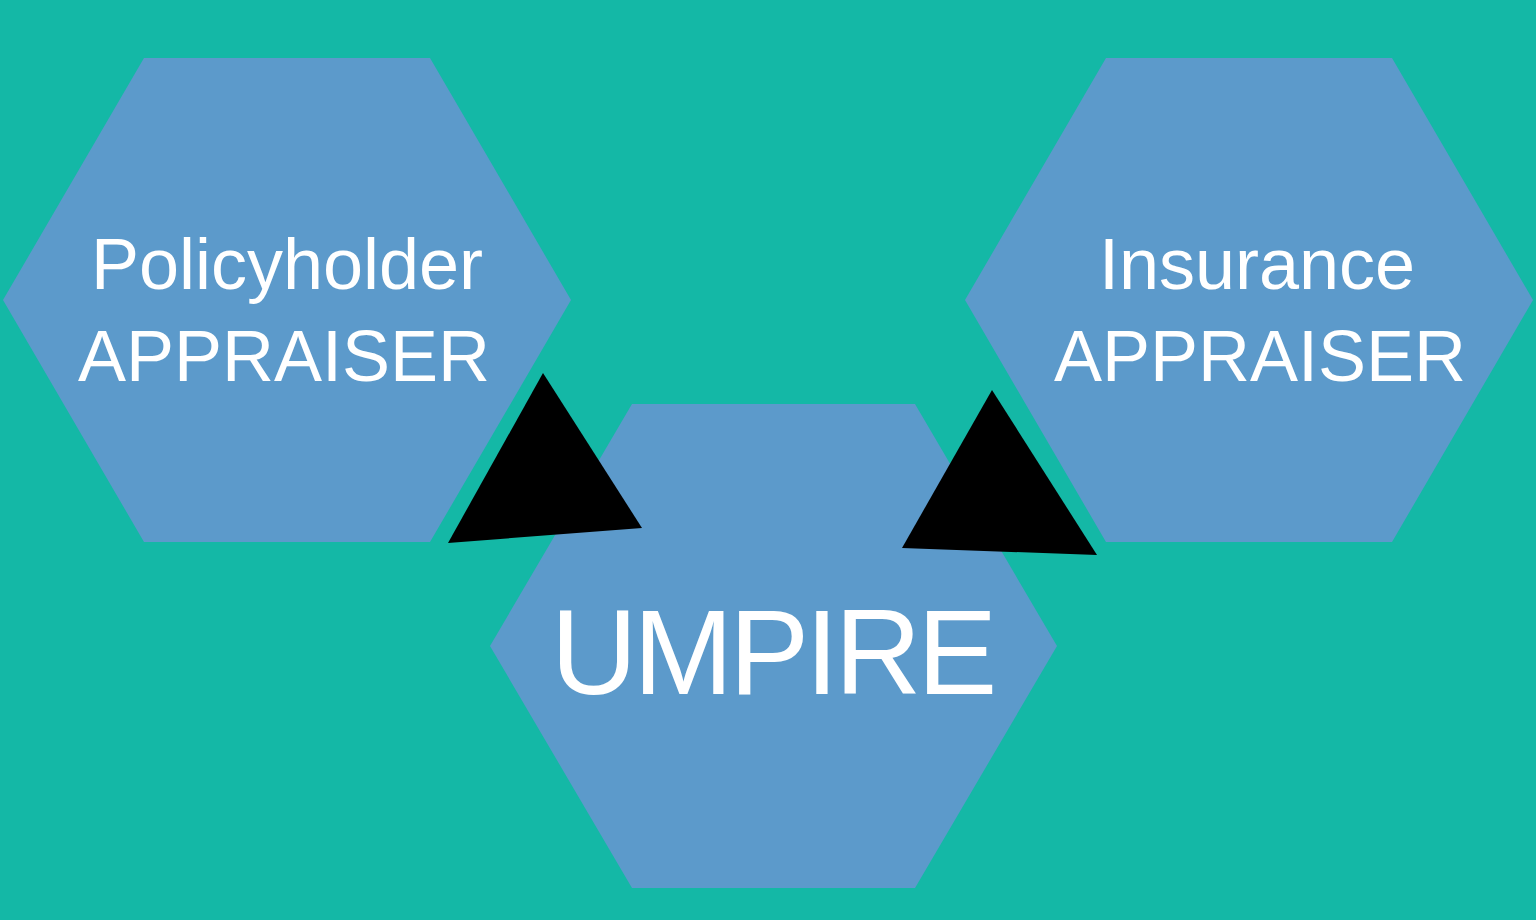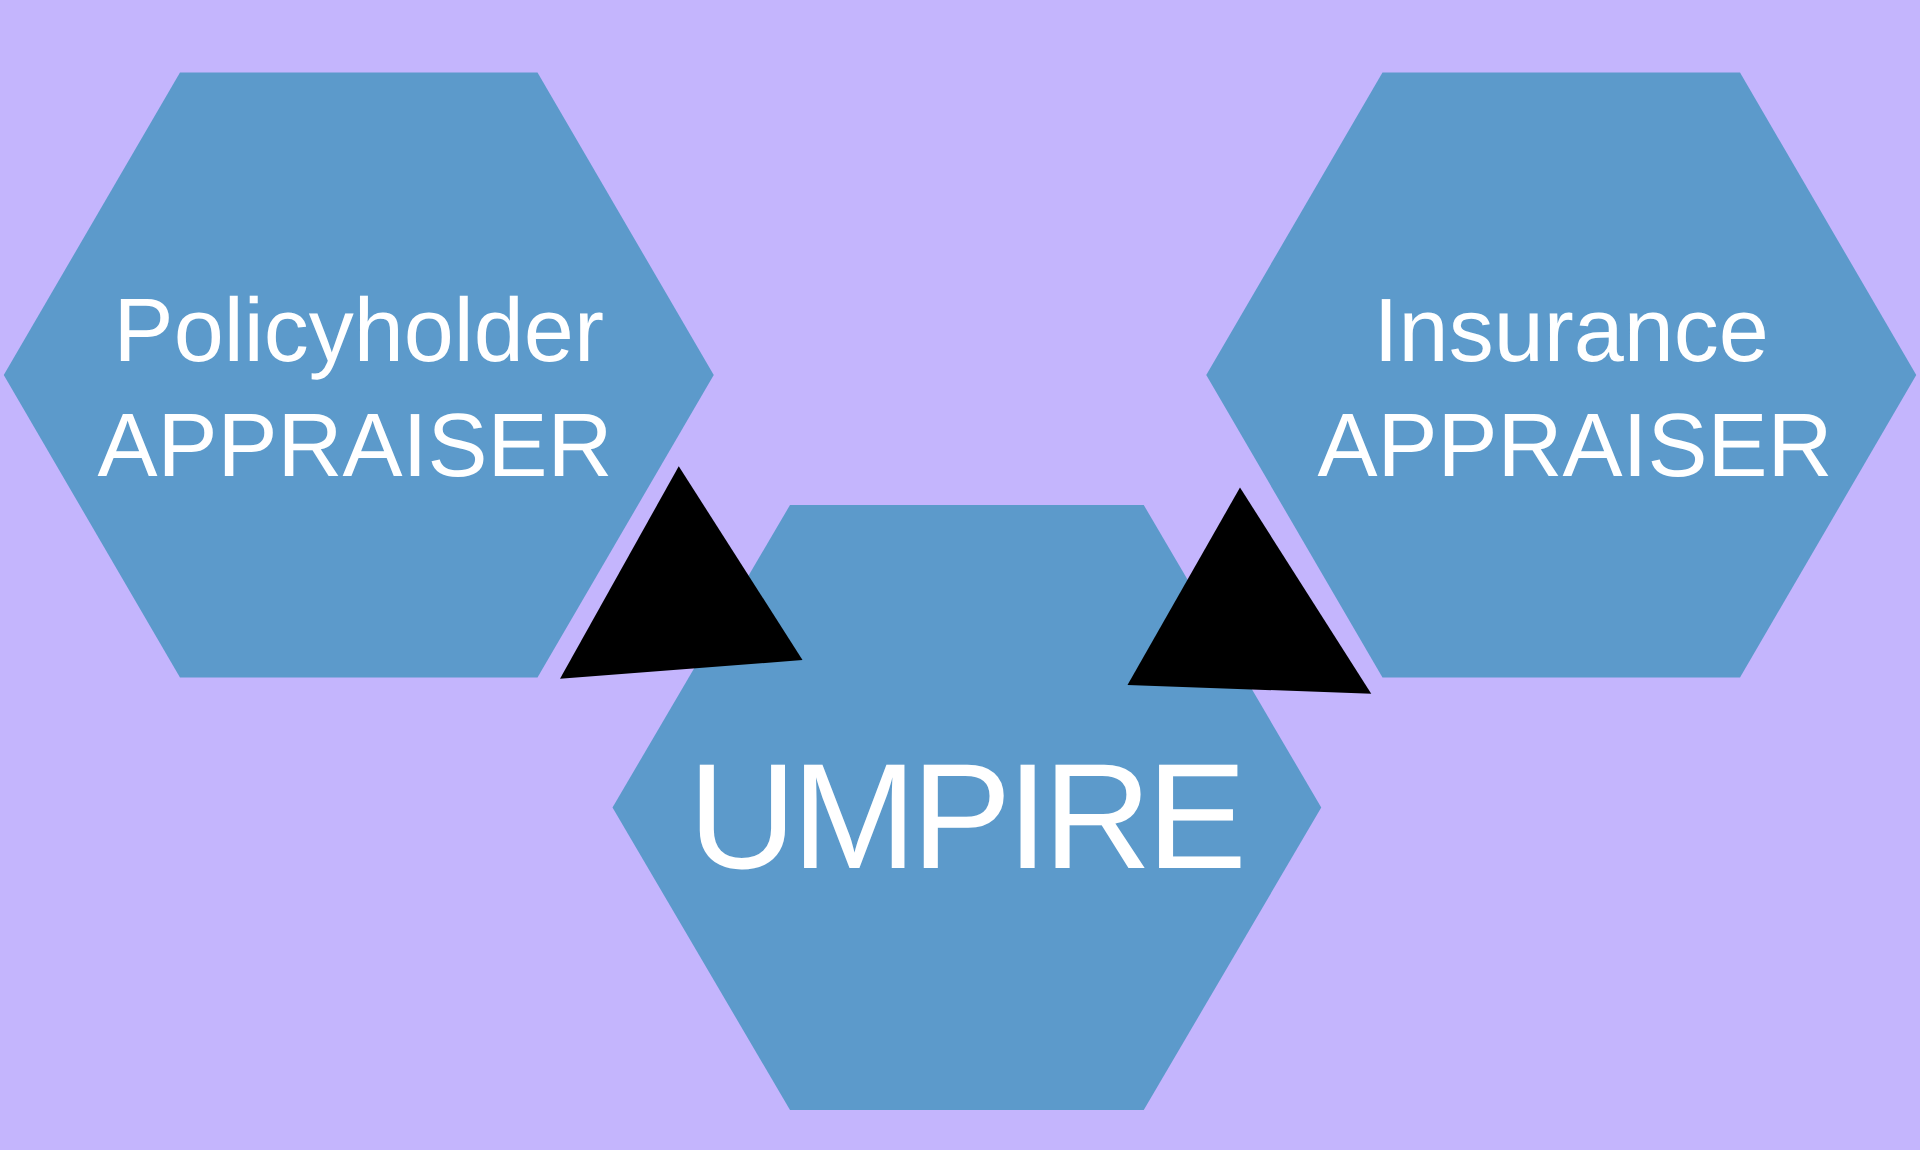--- a/index.html
+++ b/index.html
@@ -5,21 +5,21 @@
     html, body {
       margin: 0;
       padding: 0;
       background: #ffffff;
     }
     .stage {
       position: relative;
       width: 1536px;
       height: 920px;
       overflow: hidden;
-      background: #c4b5fd;
+      background: #14b8a6;
     }
     .diagram-svg {
       display: block;
       width: 1536px;
       height: 920px;
     }
     .hex-label {
       font-family: "Liberation Sans", sans-serif;
       text-anchor: middle;
     }

